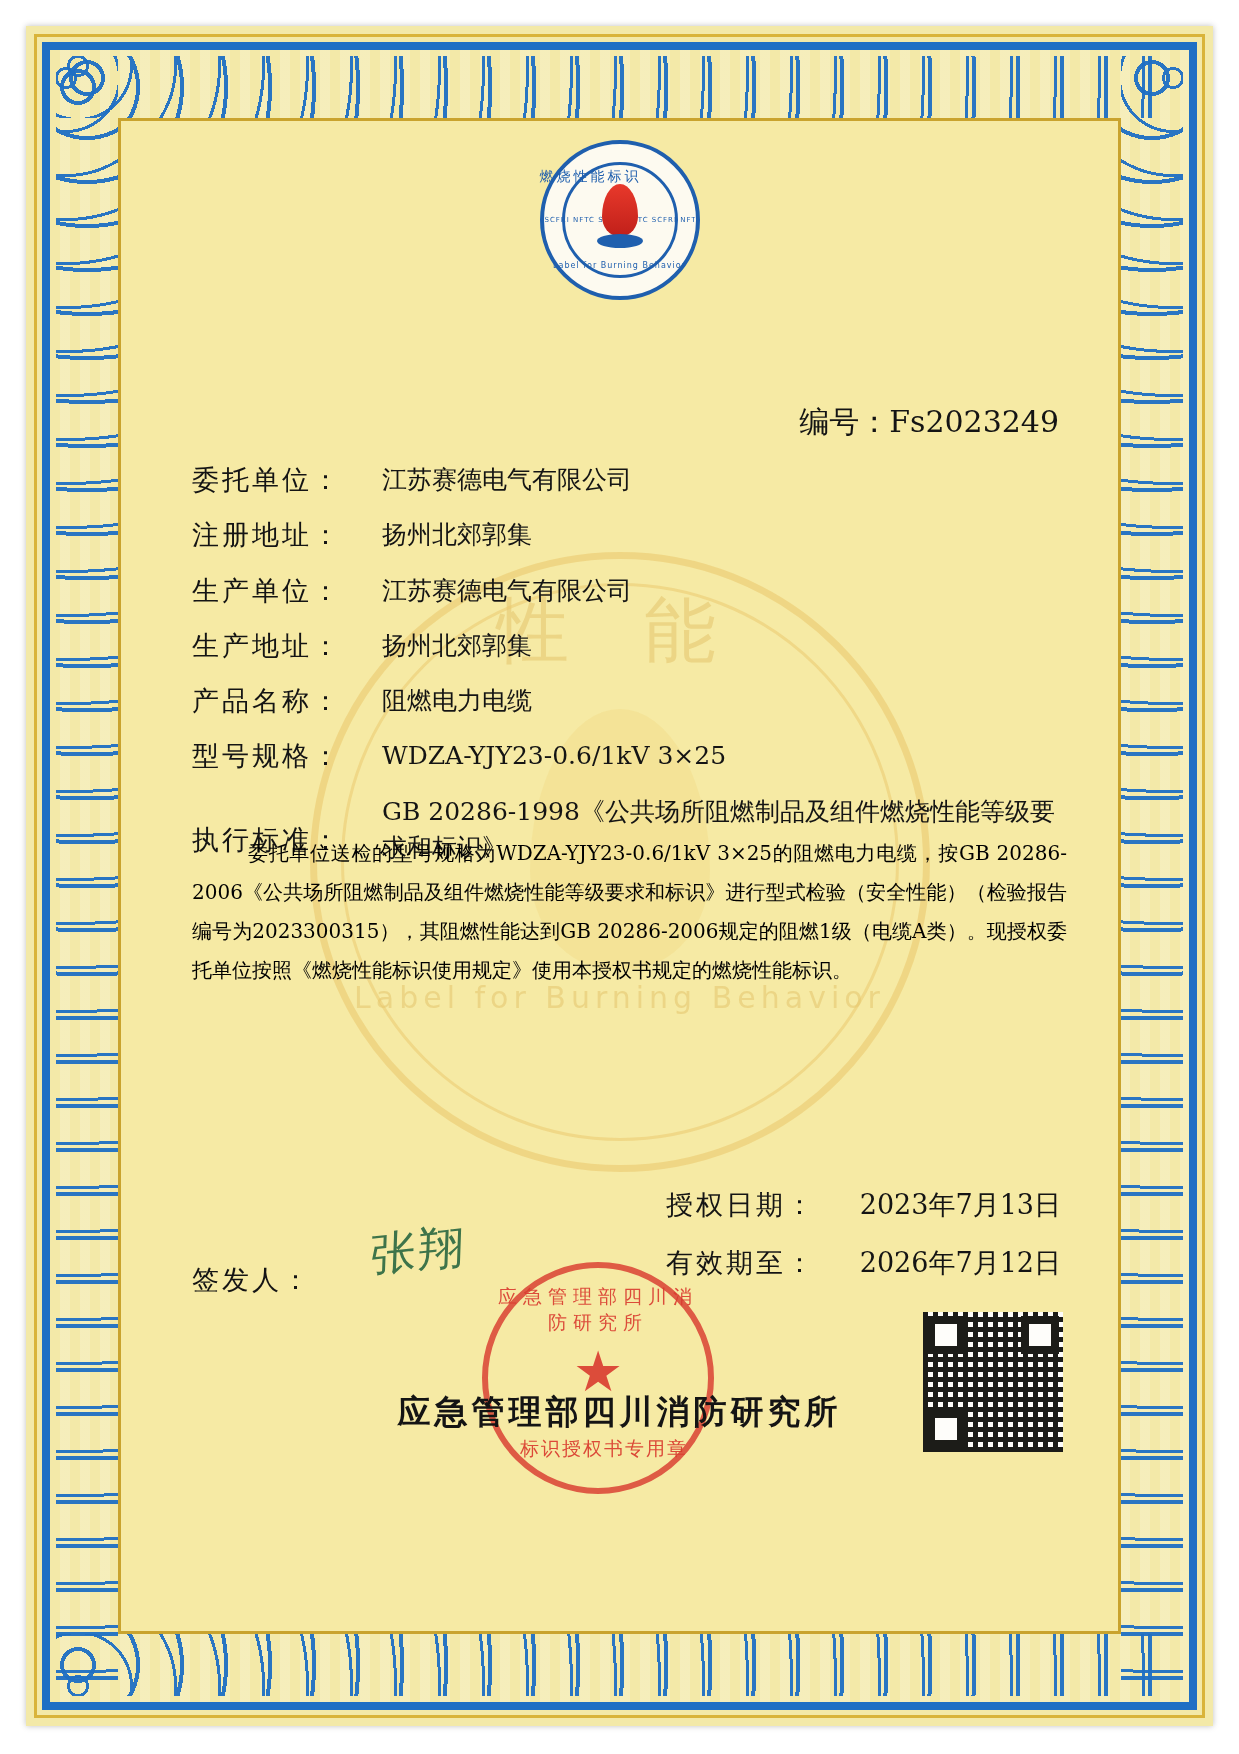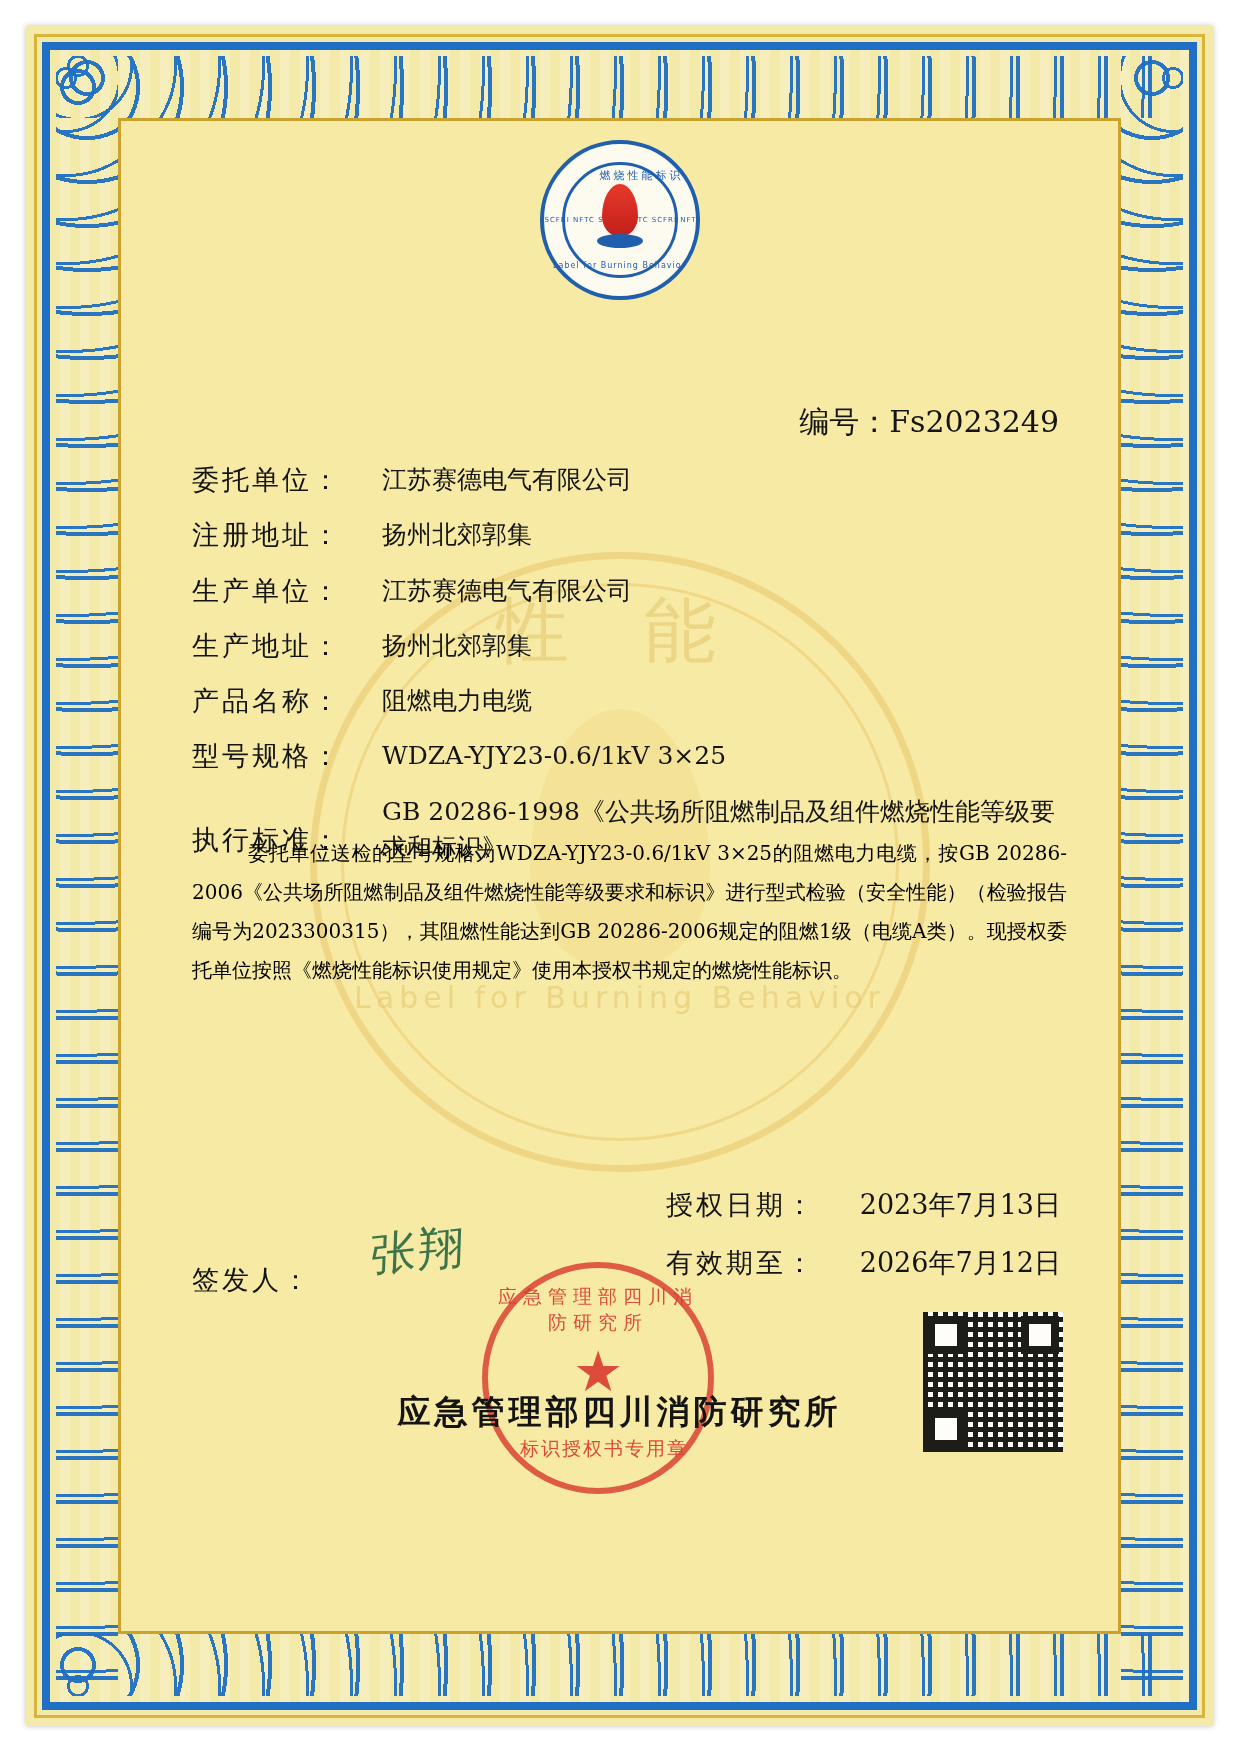--- a/index.html
+++ b/index.html
@@ -166,24 +166,24 @@
     left: 50%;
     bottom: -12px;
     transform: translateX(-50%);
     width: 46px;
     height: 14px;
     background: #1f5fae;
     border-radius: 50%;
   }
   .emblem .cn-top {
     position: absolute;
-    left: 0; right: 16px;
+    left: 0; right: 0;
     top: 28px;
-    text-align: right;
-    font-size: 11px;
+    text-align: left;
+    font-size: 14px;
     color: #1f5fae;
     letter-spacing: 3px;
   }
   .emblem .cn-bottom {
     position: absolute;
     left: 0; right: 0;
     bottom: 30px;
     text-align: center;
     font-size: 8px;
     color: #1f5fae;

